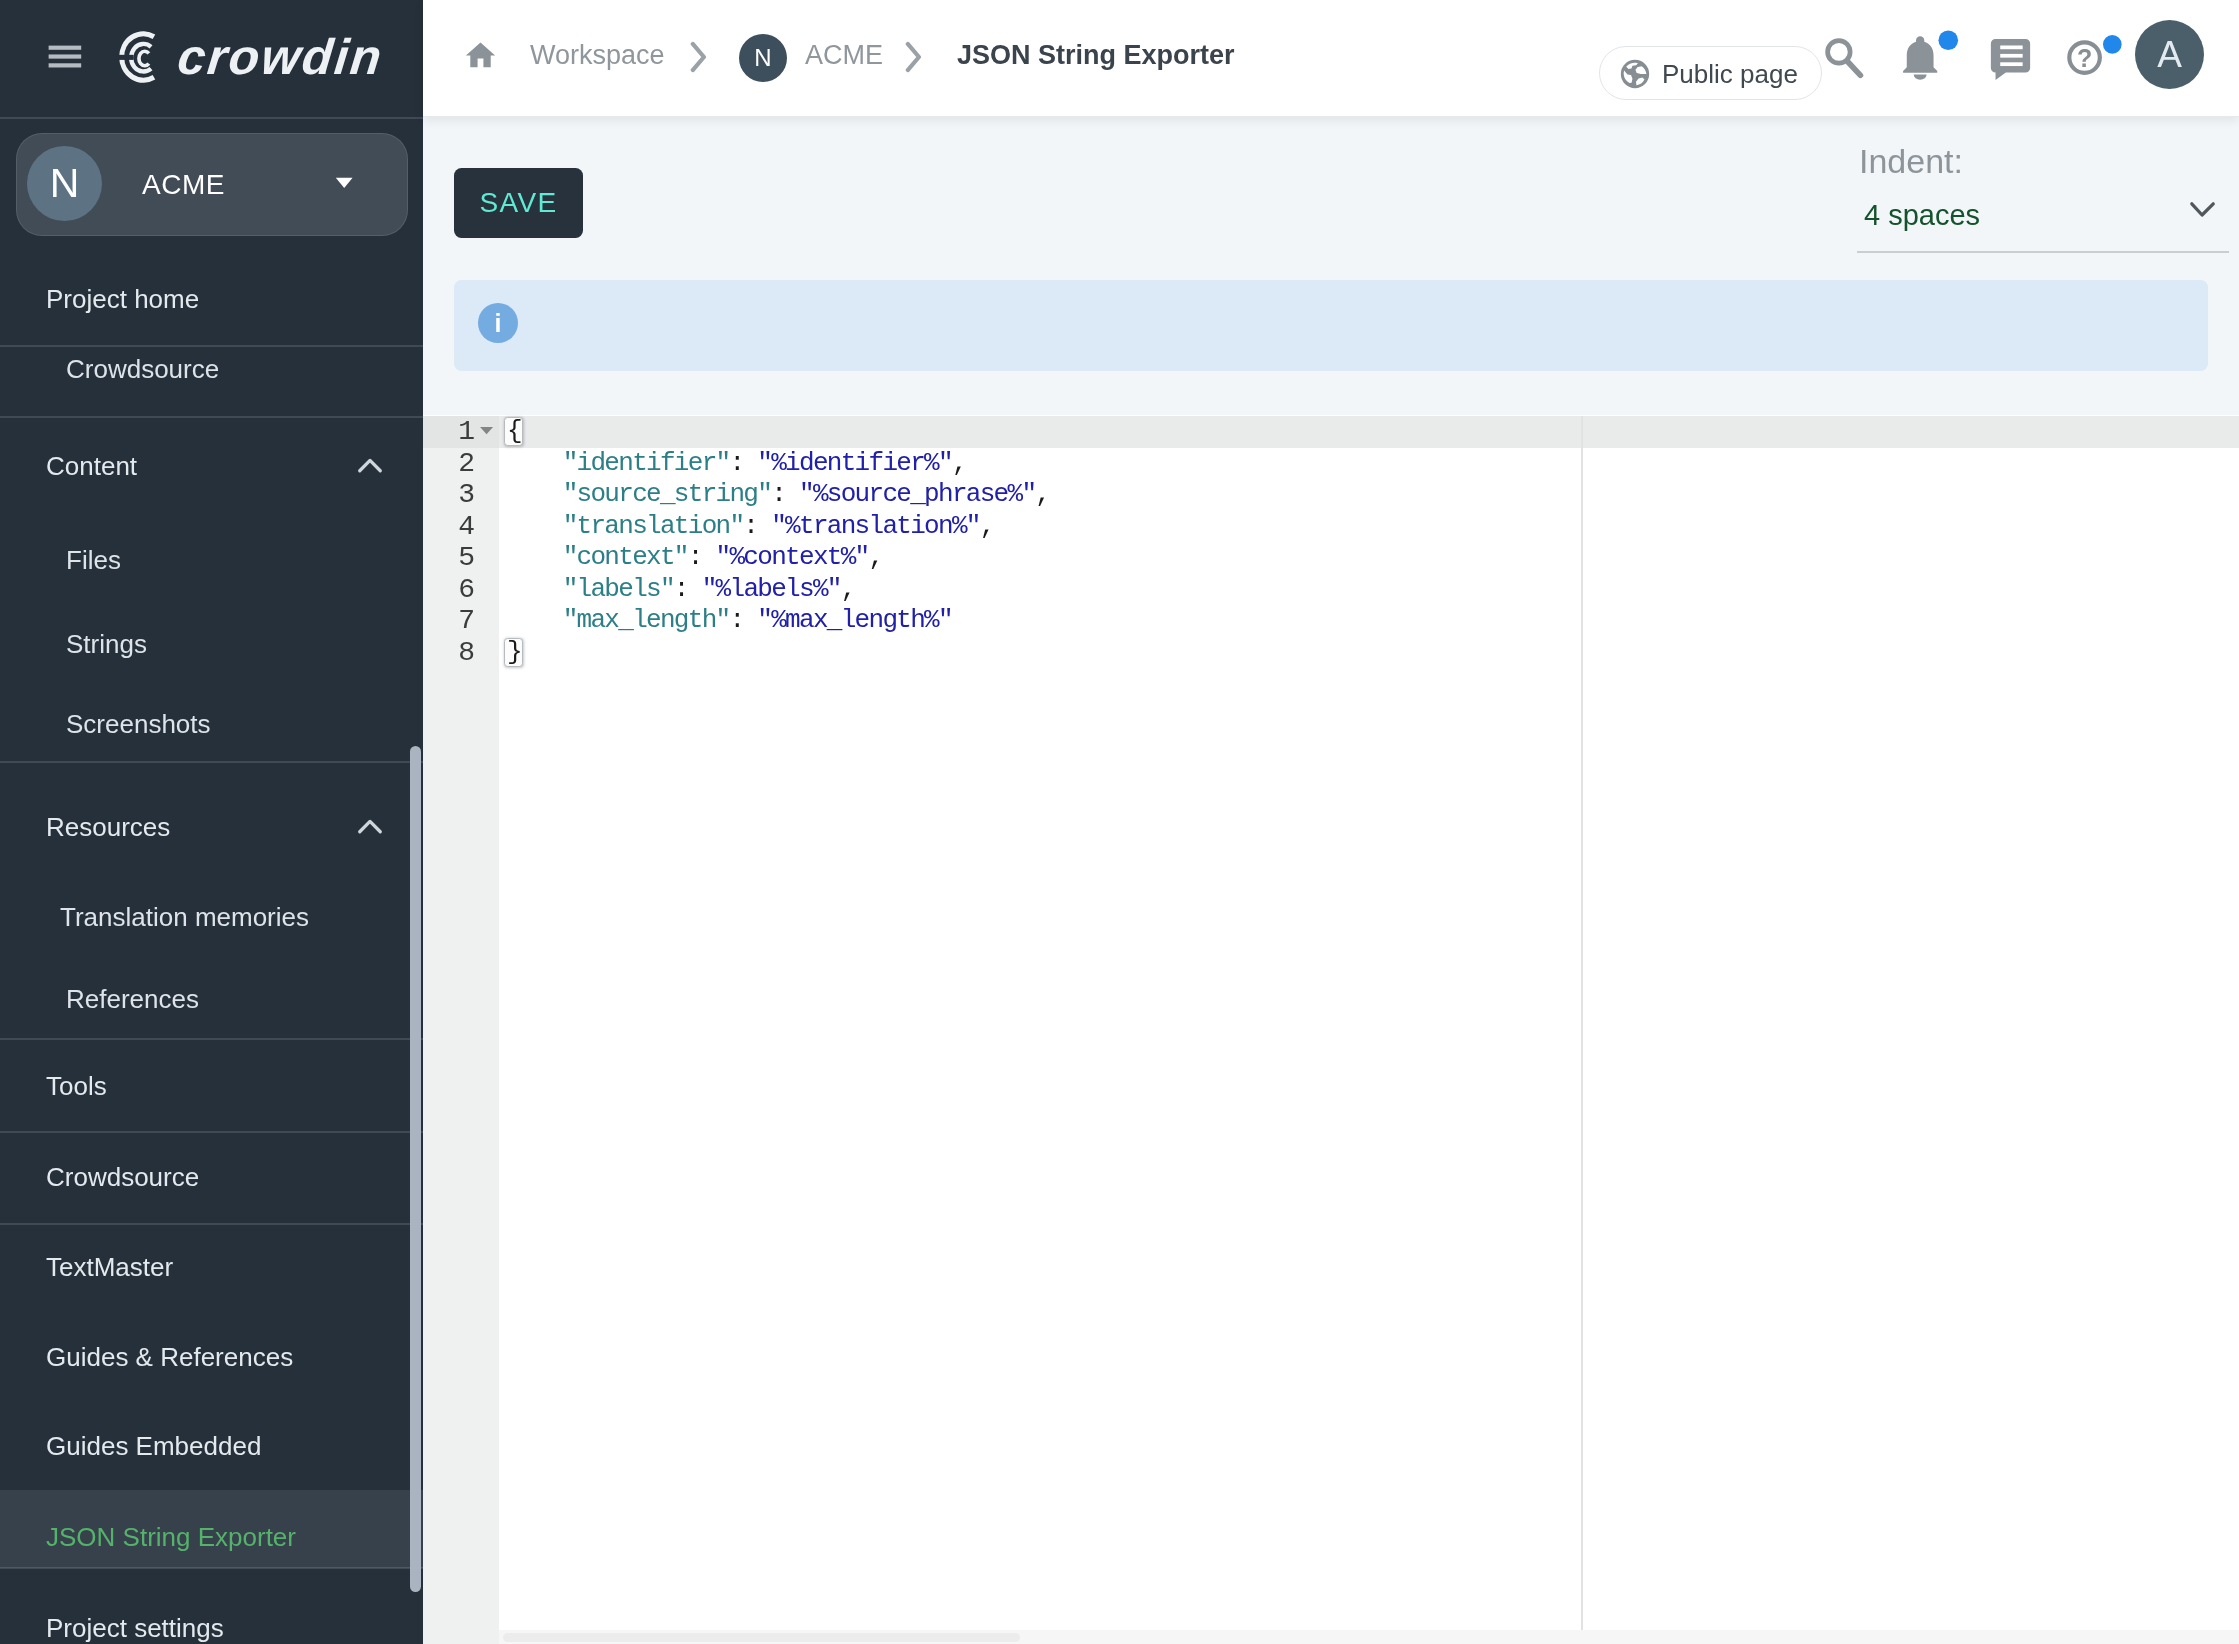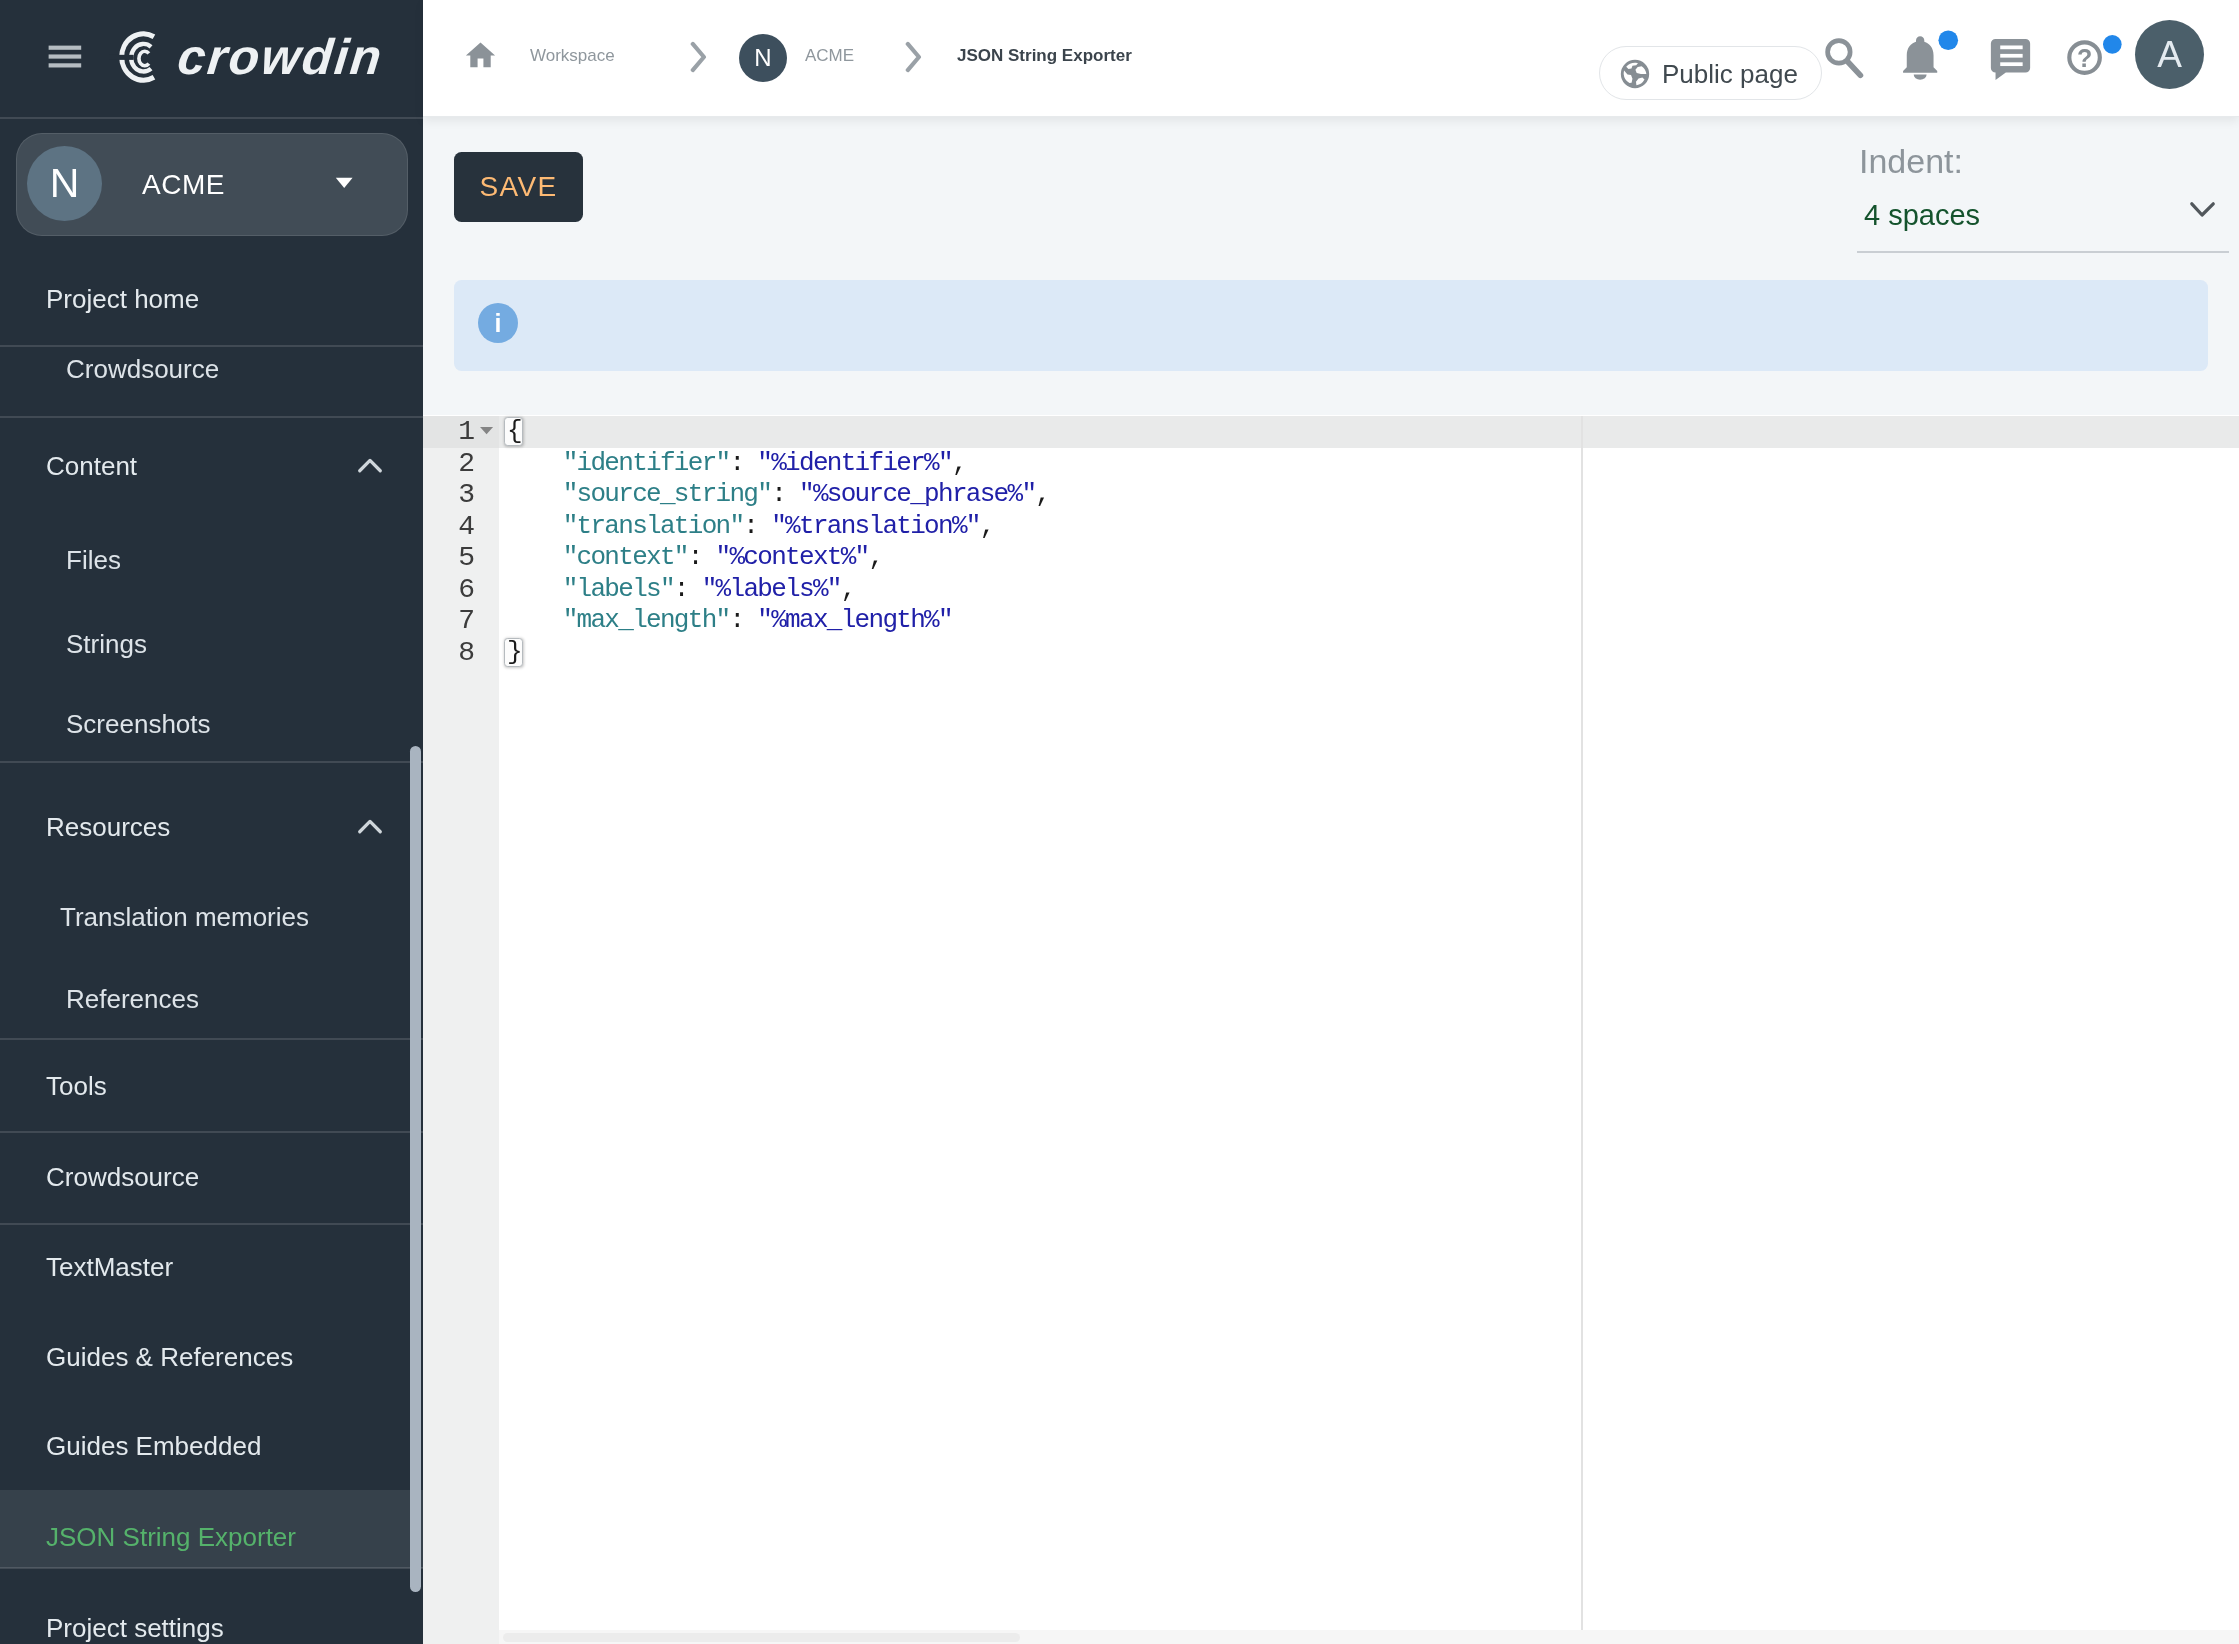--- a/index.html
+++ b/index.html
@@ -18,29 +18,29 @@
   
   #orgbox { position:absolute; left:16px; top:133px; width:392px; height:103px; background:#414c56; border:1.9px solid rgba(255,255,255,.10); border-radius:26px; }
   #orgav { position:absolute; left:27px; top:146px; width:75px; height:75px; border-radius:50%; background:#5d7383; color:#fff; font-size:41px; line-height:75px; text-align:center; font-weight:400; }
   #orgname { position:absolute; left:142px; top:168px; font-size:28px; letter-spacing:-0.5px; color:#fff; font-weight:500; line-height:34px; letter-spacing:0.5px; }
 
   
   #sthumb { position:absolute; left:410px; top:746px; width:11.2px; height:846px; border-radius:5.6px; background:#a9b4c0; }
 
   
   #header { position:absolute; left:423px; top:0; width:1816px; height:117px; background:#fff; border-bottom:1.9px solid #e7eaec; box-shadow:0 3.7px 9.3px rgba(0,0,0,.07); z-index:5; }
-  .crumb { position:absolute; top:37px; line-height:37px; font-size:17px; color:#8f979d; white-space:nowrap; }
+  .crumb { position:absolute; top:37px; line-height:37px; font-size:27px; color:#8f979d; white-space:nowrap; }
   .crumb.b { color:#3b444c; font-weight:700; }
   #bcav { position:absolute; left:316px; top:34px; width:48px; height:48px; border-radius:50%; background:#3d4f5d; color:#fff; text-align:center; line-height:48px; font-size:24px; }
   #pubbtn { position:absolute; left:1176px; top:30px; width:223px; height:54px; border:1.9px solid #e2e5e8; border-radius:27px;margin-top:16px; }
   #pubbtn span { position:absolute; left:62px; top:12px; font-size:26px; line-height:30px; color:#40494f; font-weight:500; }
 
   
   #main { position:absolute; left:423px; top:117px; width:1816px; height:298px; background:#f3f6f8; }
-  #savebtn { position:absolute; left:454px; top:152px; width:129px; height:70px; background:#27323c; border-radius:7.5px; color:#fdba74; font-size:28px; font-weight:500; letter-spacing:1.4px; text-align:center; line-height:70px; }
+  #savebtn { position:absolute; left:454px; top:168px; width:129px; height:70px; background:#27323c; border-radius:7.5px; color:#5eead4; font-size:28px; font-weight:500; letter-spacing:1.4px; text-align:center; line-height:70px; }
   #indentlbl { position:absolute; left:1859px; top:145px; font-size:34px; color:#8d959b; line-height:32px; }
   #indentval { position:absolute; left:1864px; top:198px; font-size:29px; color:#14532d; line-height:34px; }
   #indentline { position:absolute; left:1857px; top:251px; width:372px; height:1.9px; background:#c9ced3; }
 
   
   #alert { position:absolute; left:454px; top:280px; width:1754px; height:91px; background:#dce9f7; border-radius:7.5px; }
   #alert .txt { position:absolute; left:84px; top:29px; font-size:26px; letter-spacing:-1px; line-height:34px; color:#1d79d8; white-space:nowrap; }
   #ainfo { position:absolute; left:24px; top:23px; width:40px; height:40px; border-radius:50%; background:#74abe1; color:#fff; text-align:center; font-weight:700; font-size:25px; line-height:40px; }
 
   

